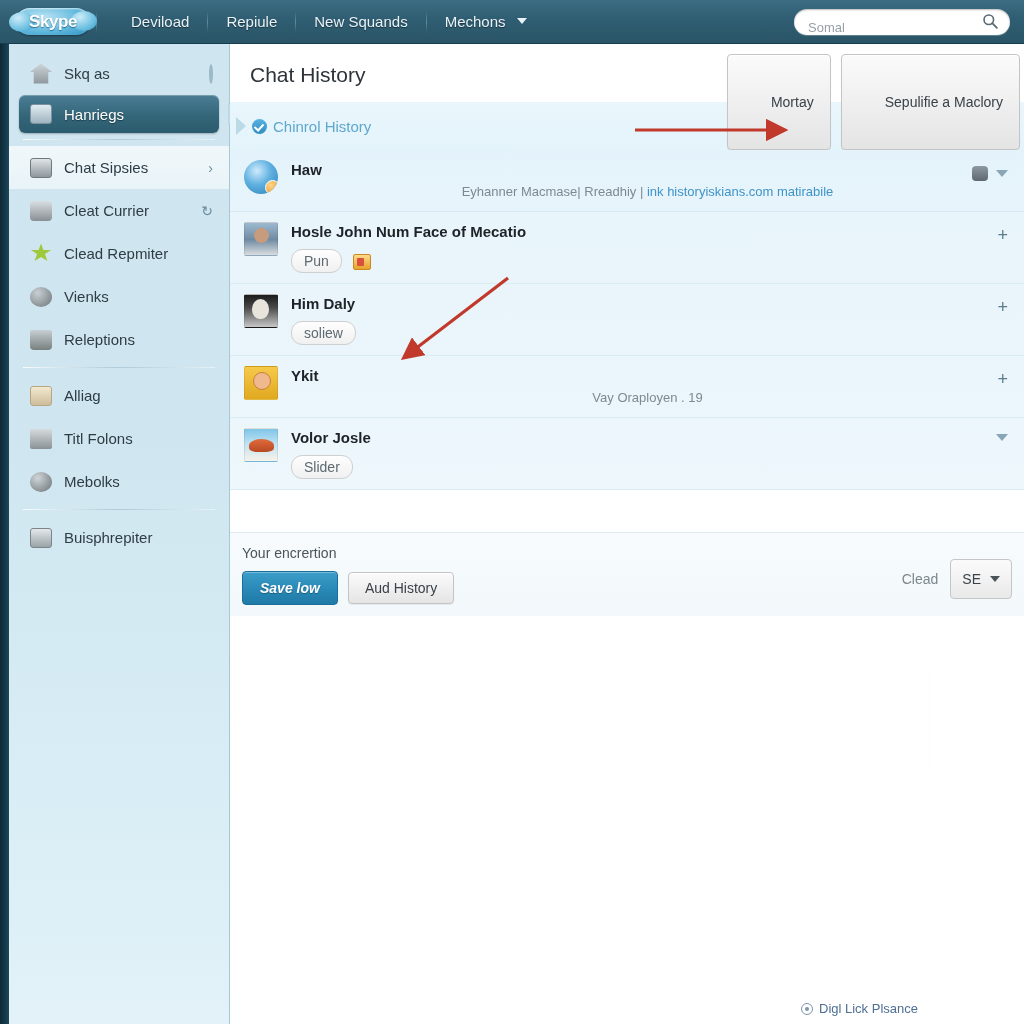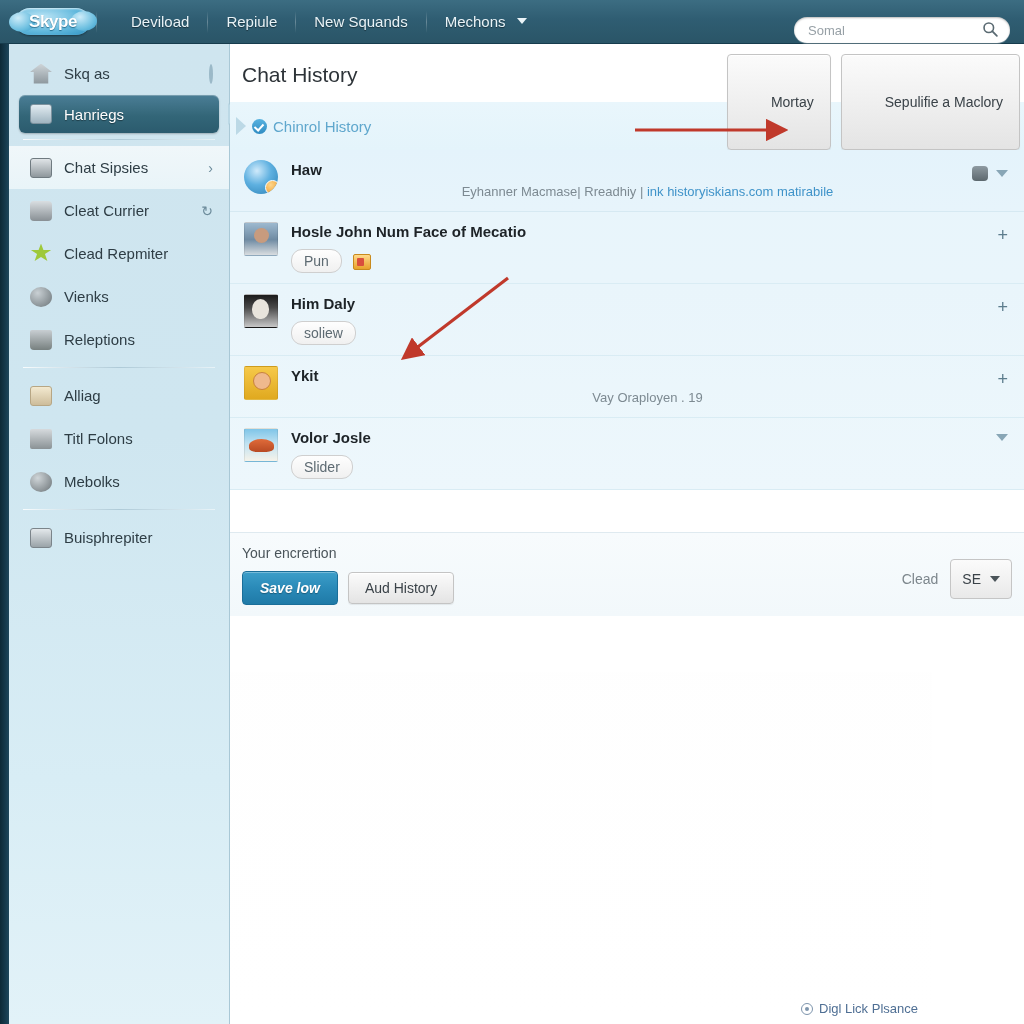--- a/index.html
+++ b/index.html
@@ -53,25 +53,25 @@
     white-space: nowrap; cursor: default;
   }
   .nav-item.first { margin-left: 16px; }
   .caret-down {
     display: inline-block; margin-left: 7px;
     width: 0; height: 0; vertical-align: 3px;
     border-left: 5px solid transparent; border-right: 5px solid transparent;
     border-top: 6px solid #eaf4f8;
   }
   .search-wrap {
-    position: absolute; right: 14px; top: 17px;
+    position: absolute; right: 14px; top: 9px;
     width: 216px; height: 26px;
     background: #ffffff; border-radius: 14px;
     box-shadow: inset 0 1px 2px rgba(0,0,0,.28), 0 1px 0 rgba(255,255,255,.25);
-    display: flex; align-items: center;
+    display: flex; align-items: flex-end;
   }
   .search-input {
     border: 0; outline: none; background: transparent;
     font-family: "Liberation Sans", sans-serif; font-size: 13px; color: #8b949a;
     margin-left: 14px; width: 162px;
   }
   .search-input::placeholder { color: #97a0a6; }
   .search-icon {
     position: absolute; right: 11px; top: 4px;
     width: 17px; height: 17px;
@@ -141,21 +141,21 @@
   .ic-lock  { background: linear-gradient(to bottom, #d6dadd, #8a9295); border-radius: 2px; }
   .ic-pow   { background: radial-gradient(circle at 35% 30%, #cfd5d8, #6a7276); border-radius: 50%; }
   .ic-box   { background: linear-gradient(to bottom, #e3e8eb, #9aa3a8); border: 1px solid #7b848a; }
 
   
   .main {
     position: absolute; left: 230px; top: 44px; width: 794px; height: 628px;
     background: #ffffff;
   }
   .main-title {
-    font-size: 21px; color: #2d3338; padding: 19px 0 0 12px;
+    font-size: 21px; color: #2d3338; padding: 19px 0 0 20px;
   }
   .crumbbar {
     position: absolute; left: 0; top: 58px; width: 794px; height: 48px;
     background: linear-gradient(to bottom, #e9f6fc 0%, #e4f4fb 100%);
     display: flex; align-items: center;
   }
   .crumb-arrow {
     width: 0; height: 0; margin-left: 6px;
     border-top: 9px solid transparent; border-bottom: 9px solid transparent;
     border-left: 10px solid #bcd9e6;

